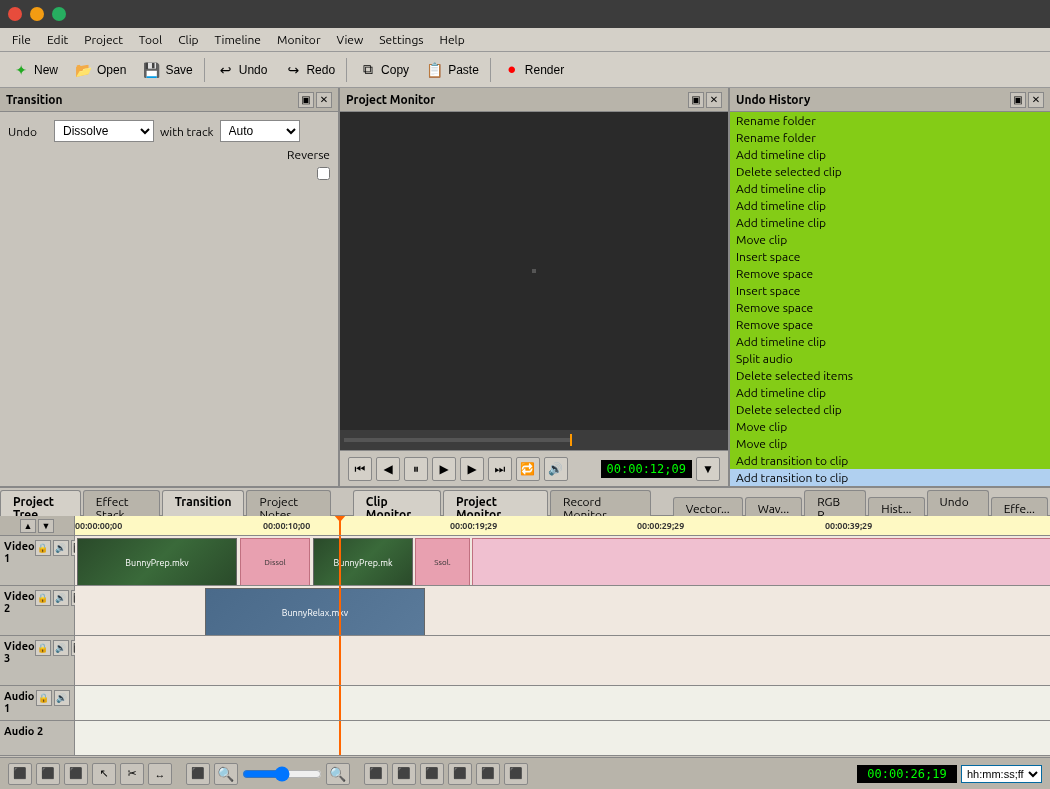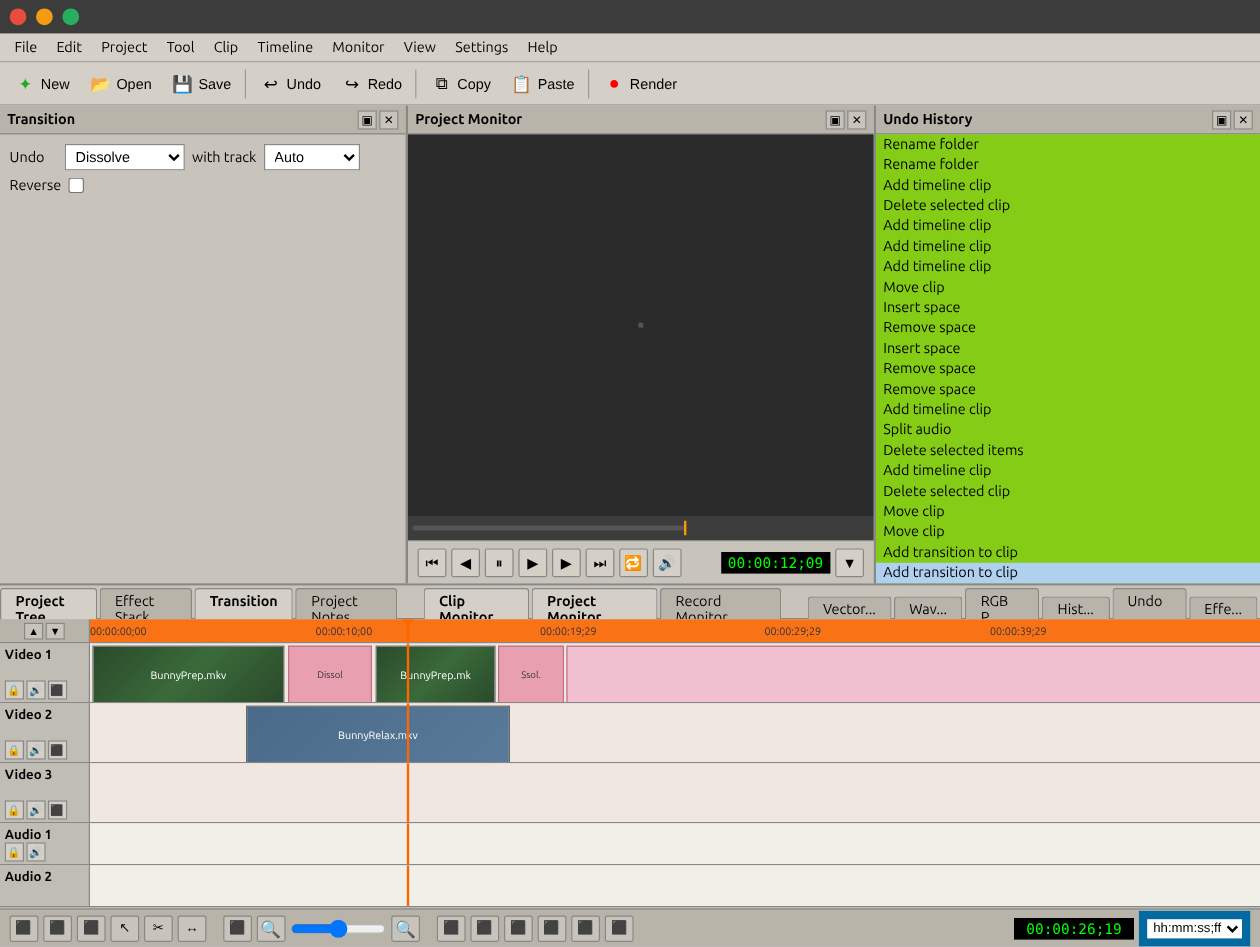--- a/index.html
+++ b/index.html
@@ -32,21 +32,21 @@
     
     #transition-panel { width: 340px; border-right: 2px solid #888; background: #c8c4bc; display: flex; flex-direction: column; }
     .panel-header { background: #b8b4aa; height: 24px; display: flex; align-items: center; padding: 0 6px; border-bottom: 1px solid #888; justify-content: space-between; }
     .panel-title { font-size: 12px; font-weight: bold; }
     .panel-controls { display: flex; gap: 2px; }
     .panel-ctrl-btn { width: 16px; height: 16px; background: #c8c4bc; border: 1px solid #888; cursor: pointer; display: flex; align-items: center; justify-content: center; font-size: 10px; }
     .panel-content { padding: 8px; flex: 1; }
     .form-row { display: flex; align-items: center; gap: 6px; margin-bottom: 6px; }
     .form-label { font-size: 12px; min-width: 40px; }
     select.form-select { background: #fff; border: 1px solid #888; padding: 2px 4px; font-size: 12px; cursor: pointer; }
-    .checkbox-row { display: flex; align-items: flex-start; gap: 6px; margin-top: 4px; }
+    .checkbox-row { display: flex; align-items: flex-end; gap: 6px; margin-top: 4px; flex-direction: column; }
     input[type="checkbox"] { cursor: pointer; }
 
     
     #project-monitor { flex: 1; border-right: 2px solid #888; background: #c8c4bc; display: flex; flex-direction: column; }
     .monitor-display { flex: 1; background: #2a2a2a; display: flex; align-items: center; justify-content: center; color: #555; position: relative; }
     .monitor-timeline { height: 20px; background: #3c3c3c; display: flex; align-items: center; padding: 0 4px; }
     .monitor-controls { height: 36px; background: #c8c4bc; display: flex; align-items: center; gap: 4px; padding: 0 8px; border-top: 1px solid #888; }
     .monitor-btn { width: 24px; height: 24px; display: flex; align-items: center; justify-content: center; background: #d4d0c8; border: 1px solid #888; cursor: pointer; font-size: 12px; border-radius: 2px; }
     .timecode { background: #000; color: #0f0; padding: 2px 6px; font-size: 12px; font-family: monospace; min-width: 90px; text-align: center; }
 
@@ -59,45 +59,45 @@
     .tab.active { background: #d4d0c8; font-weight: bold; }
 
     
     #combined-tabs { background: #c8c4bc; display: flex; align-items: center; height: 28px; border-bottom: 1px solid #888; }
     .tabs-left { display: flex; }
 
     
     #timeline { flex: 1; display: flex; flex-direction: column; background: #c8c4bc; overflow: hidden; }
     #timeline-header { height: 20px; background: #b8b4aa; display: flex; border-bottom: 1px solid #888; }
     .tl-track-label { width: 75px; border-right: 1px solid #888; flex-shrink: 0; }
-    .tl-ruler { flex: 1; background: #f97316; display: flex; align-items: center; padding: 0 4px; font-size: 10px; overflow: hidden; position: relative; }
+    .tl-ruler { flex: 1; background: #fef9c3; display: flex; align-items: center; padding: 0 4px; font-size: 10px; overflow: hidden; position: relative; font-weight: bold; }
     .ruler-mark { position: absolute; font-size: 9px; color: #333; }
 
     #timeline-tracks { flex: 1; overflow-y: auto; overflow-x: hidden; }
     .track-row { display: flex; height: 50px; border-bottom: 1px solid #888; }
     .track-row.audio { height: 35px; }
-    .track-label { width: 75px; background: #c0bdb5; border-right: 1px solid #888; display: flex; flex-direction: column; justify-content: space-between; padding: 4px 4px 2px 4px; flex-shrink: 0; }
+    .track-label { width: 75px; background: #c0bdb5; border-right: 1px solid #888; display: flex; justify-content: space-between; padding: 4px 4px 2px 4px; flex-shrink: 0; }
     .track-name { font-size: 11px; font-weight: bold; }
     .track-btns { display: flex; gap: 2px; }
     .track-btn { width: 16px; height: 16px; background: #d4d0c8; border: 1px solid #888; cursor: pointer; display: flex; align-items: center; justify-content: center; font-size: 9px; }
     .track-content { flex: 1; background: #e8e0d8; position: relative; overflow: hidden; }
     .track-content.video1 { background: #f0e8e0; }
     .track-content.video2 { background: #f0e8e0; }
     .track-content.video3 { background: #f0e8e0; }
     .track-content.audio { background: #f0f0e8; }
 
     .clip { position: absolute; height: 100%; display: flex; align-items: center; justify-content: center; font-size: 9px; border: 1px solid #666; overflow: hidden; cursor: pointer; }
     .clip-video { background: linear-gradient(135deg, #2a4a2a 0%, #3a6a3a 50%, #2a4a2a 100%); color: #fff; }
     .clip-audio { background: linear-gradient(135deg, #4a6a8a 0%, #5a7a9a 100%); color: #fff; }
 
     
     #tl-transport { height: 32px; background: #b8b4aa; display: flex; align-items: center; gap: 4px; padding: 0 8px; border-top: 1px solid #888; }
     .tl-btn { width: 24px; height: 22px; display: flex; align-items: center; justify-content: center; background: #c8c4bc; border: 1px solid #888; cursor: pointer; font-size: 11px; border-radius: 2px; }
     .tl-timecode { background: #000; color: #0f0; padding: 2px 6px; font-size: 12px; font-family: monospace; min-width: 100px; text-align: center; }
-    .tl-select { background: #fff; border: 7px solid #0369a1; padding: 1px; font-size: 11px; cursor: pointer; }
+    .tl-select { background: #fff; border: 1px solid #0369a1; padding: 1px; font-size: 11px; cursor: pointer; }
     .zoom-slider { width: 80px; }
 
     
     ::-webkit-scrollbar { width: 12px; height: 12px; }
     ::-webkit-scrollbar-track { background: #c8c4bc; }
     ::-webkit-scrollbar-thumb { background: #888; border: 1px solid #666; }
 
     .playhead { position: absolute; top: 0; bottom: 0; width: 2px; background: #ff6600; z-index: 10; left: 264px; }
     .playhead-arrow { position: absolute; top: -2px; left: -6px; width: 0; height: 0; border-left: 7px solid transparent; border-right: 7px solid transparent; border-top: 8px solid #ff6600; }
 

